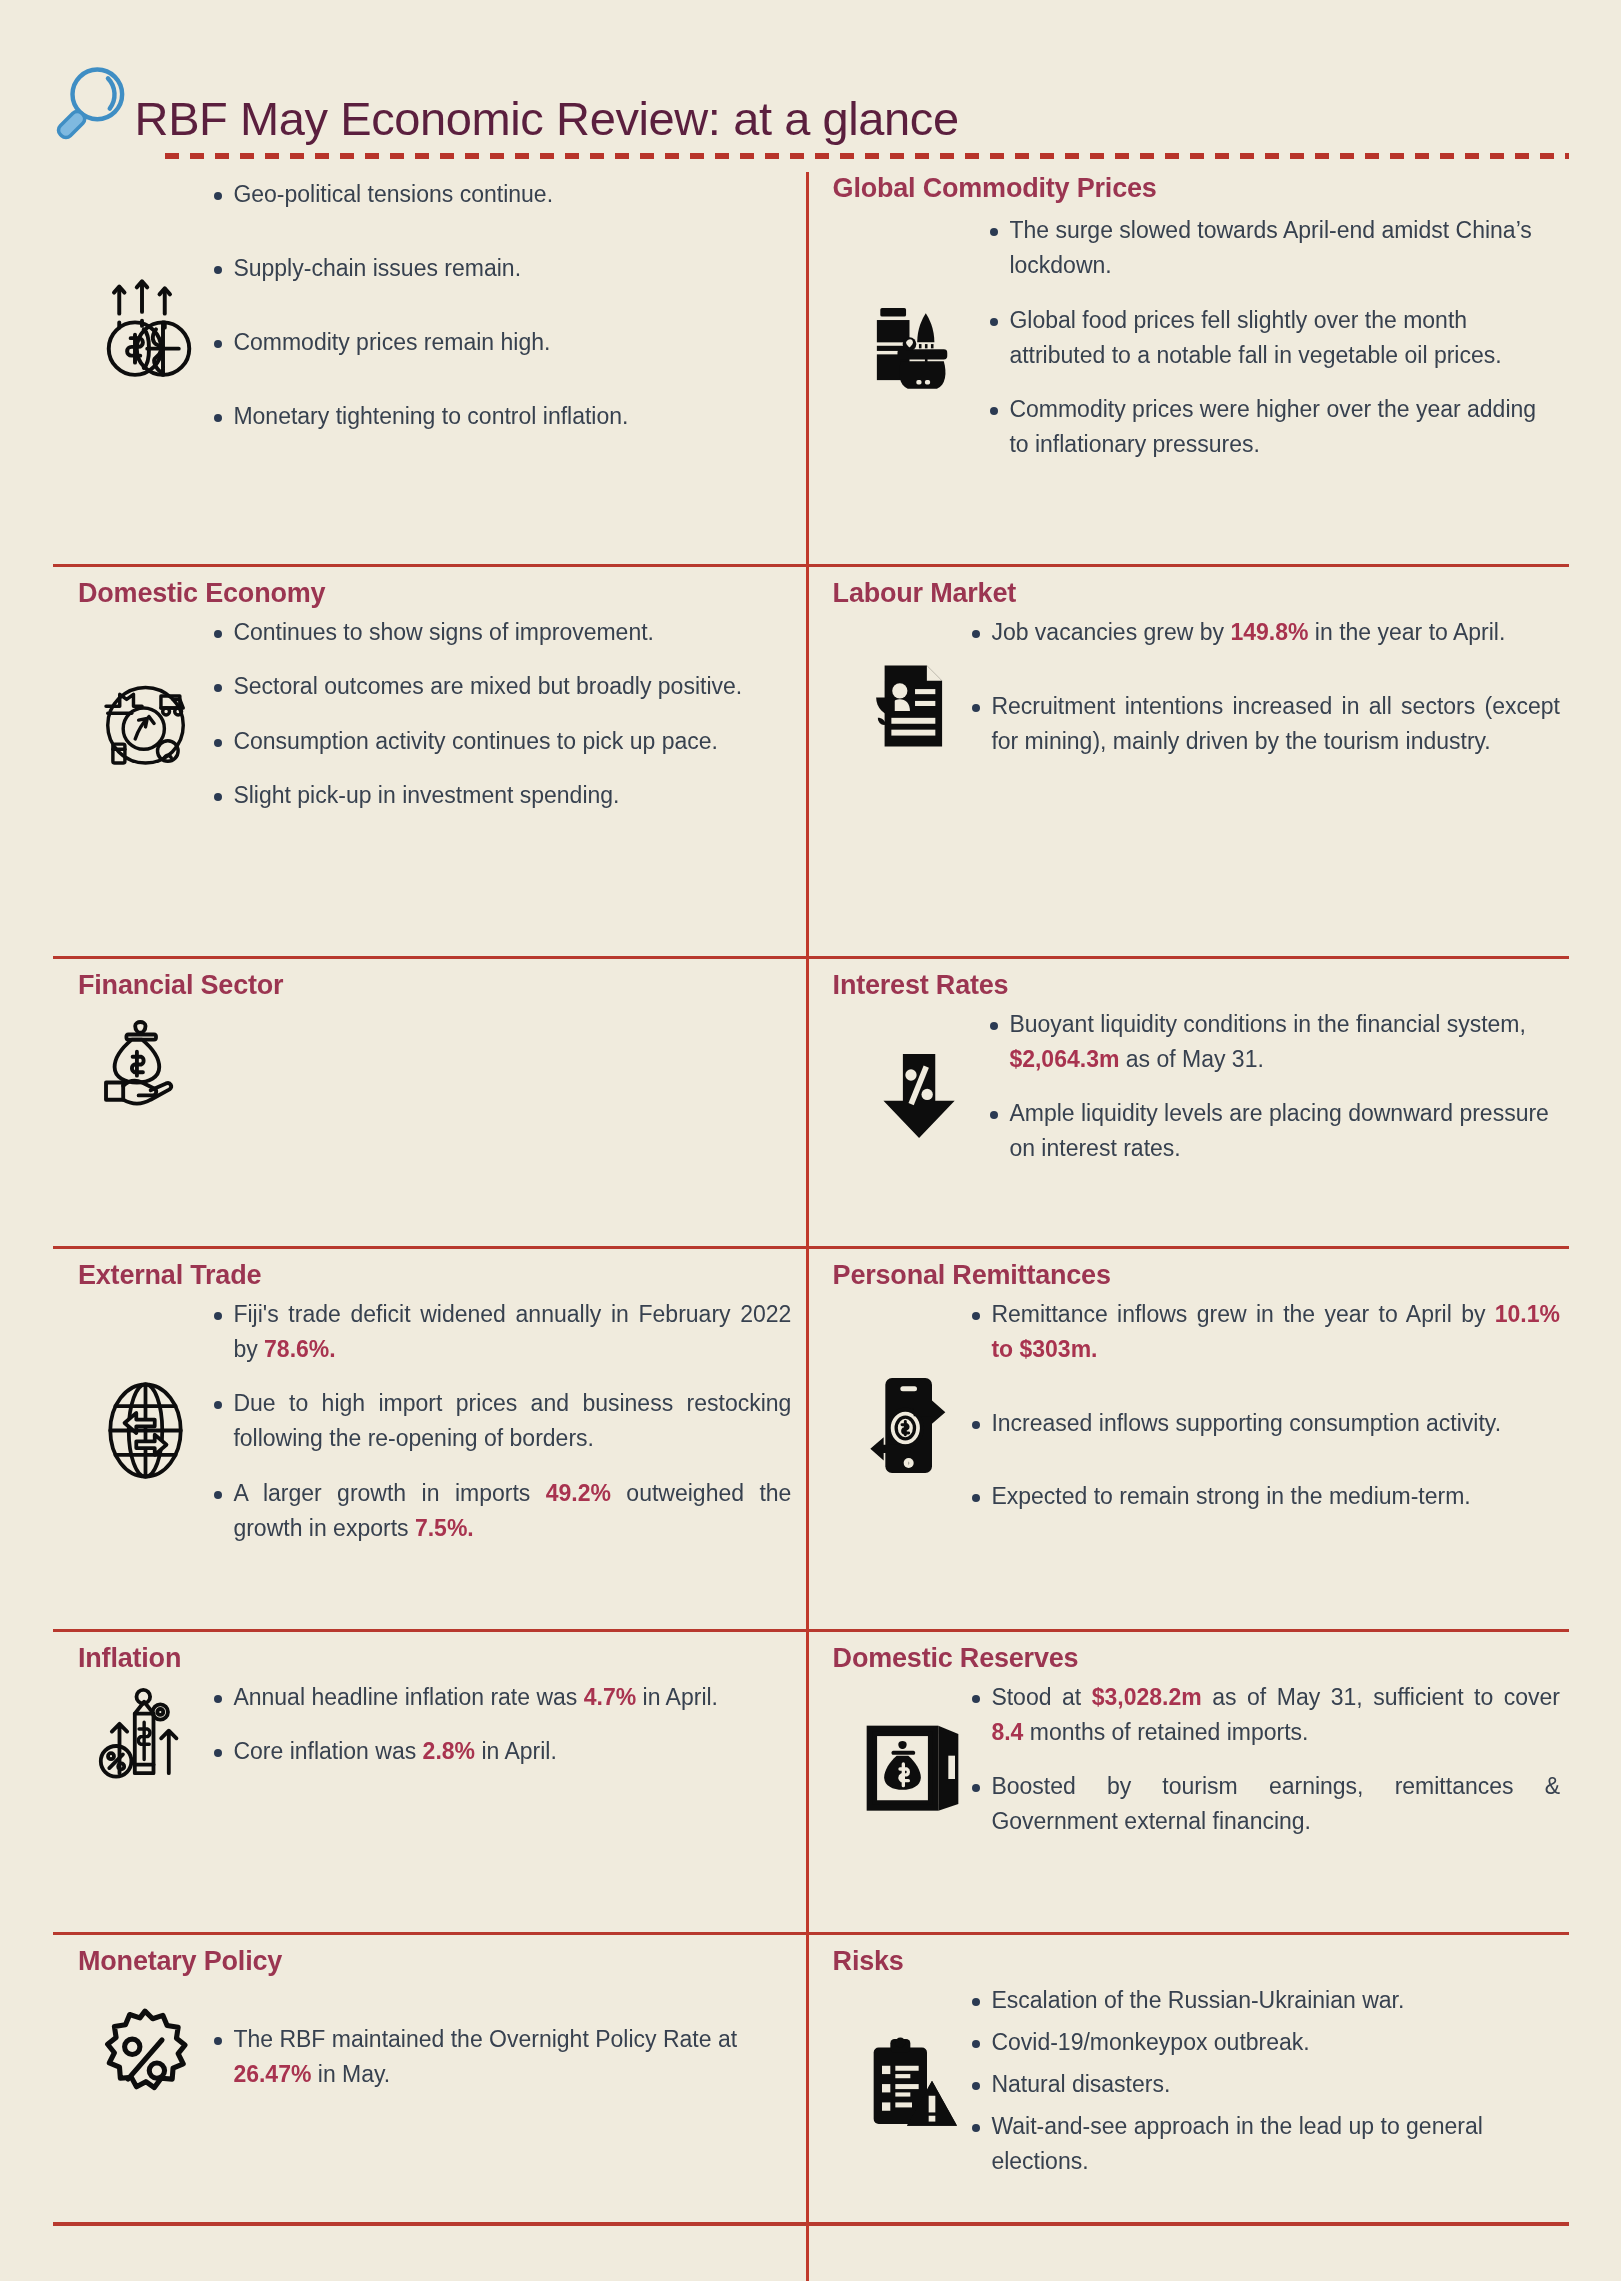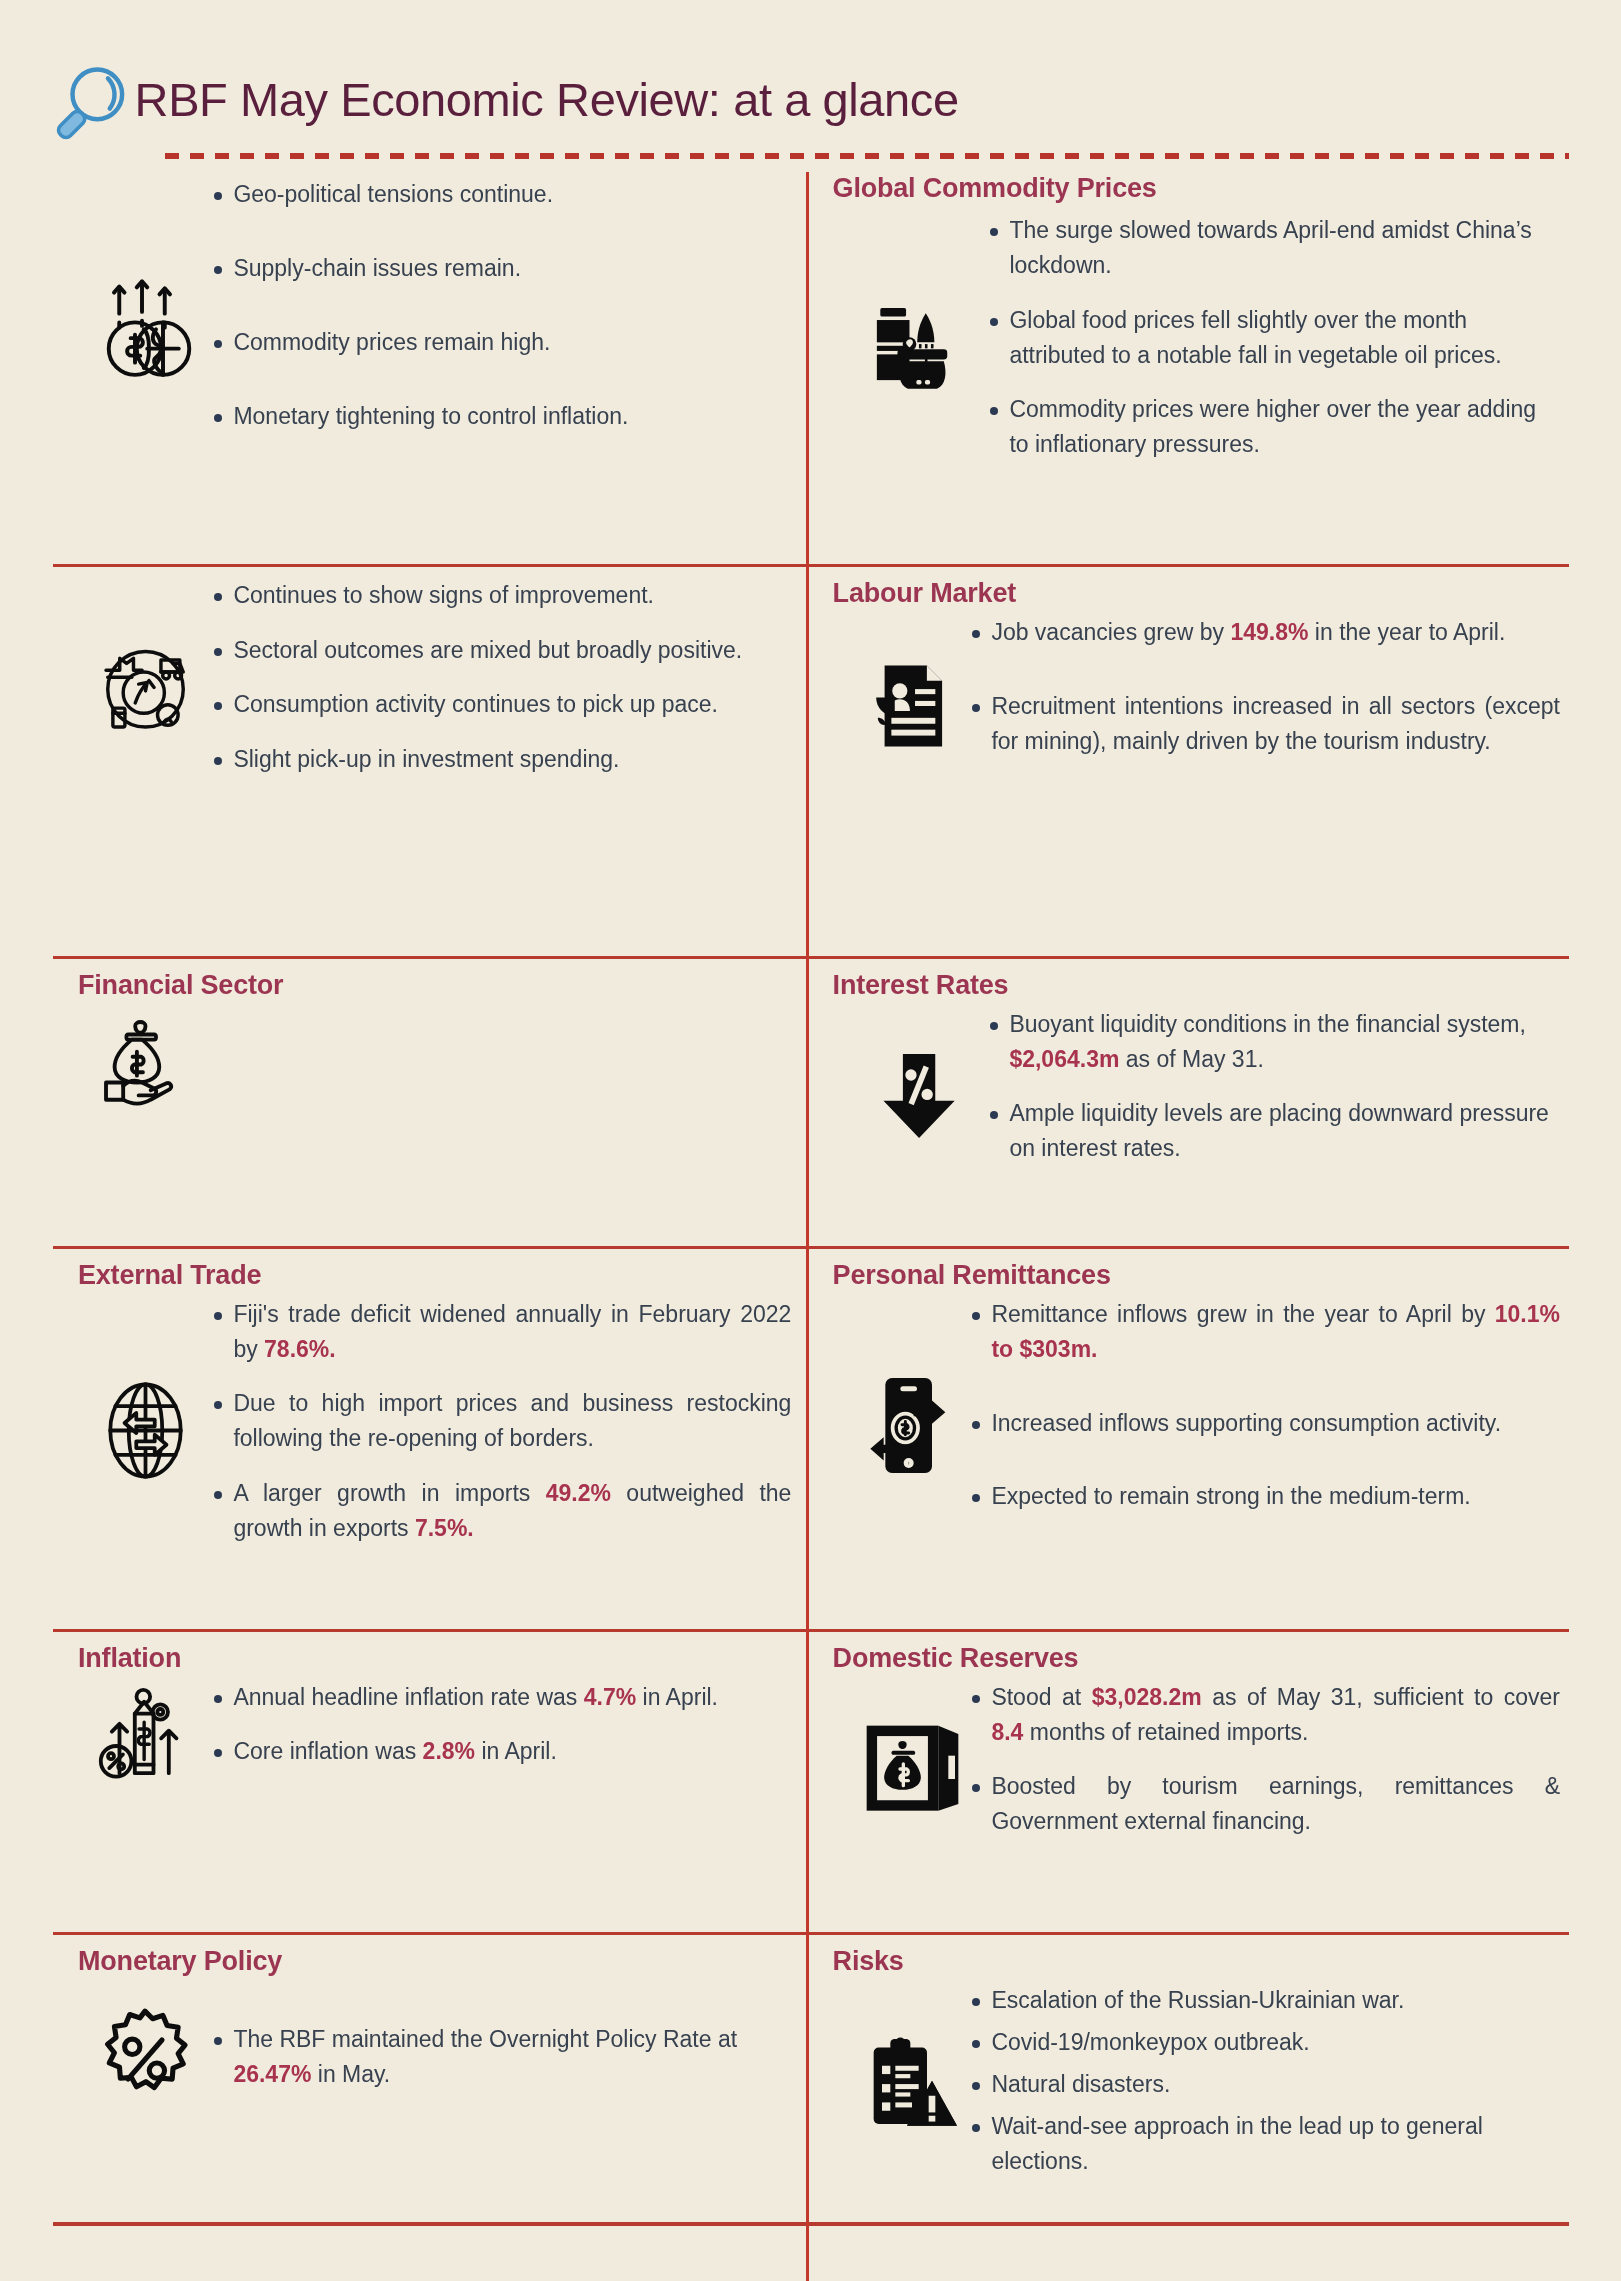--- a/index.html
+++ b/index.html
@@ -42,21 +42,21 @@
     margin-bottom: -5.3px;
   }
 
   .page-title {
     font-size: 47px;
     line-height: 1;
     font-weight: 400;
     color: #5b1f3e;
     letter-spacing: -0.4px;
     white-space: nowrap;
-    margin-bottom: 20px;
+    margin-bottom: 1px;
   }
 
   .dotted-rule {
     position: absolute;
     left: 165px;
     right: 53px;
     bottom: 0;
     height: 6.2px;
     background-image: repeating-linear-gradient(
         to right,
@@ -273,20 +273,21 @@
             <li>The surge slowed towards April-end amidst China’s lockdown.</li>
             <li>Global food prices fell slightly over the month attributed to a notable fall in vegetable oil prices.</li>
             <li>Commodity prices were higher over the year adding to inflationary pressures.</li>
           </ul>
       </div>
     </div>
   </div>
 
   <div class="row row-2">
     <div class="cell left">
+      <div class="section-title">Domestic Economy</div>
       <div class="cell-body">
         <span class="icon-slot">
           <svg viewBox="0 0 120 120" width="103" height="103" fill="none" stroke="#0d0d0d" stroke-width="4" stroke-linecap="round" stroke-linejoin="round">
             <circle cx="60" cy="62" r="44"></circle>
             <circle cx="58" cy="66" r="24"></circle>
             <path d="M48 78c4-12 10-20 16-26M52 56l10-2-2 10M64 52l6 8"></path>
             <path d="M14 40h16v-14l8 6 8-6v14h10"></path>
             <path d="M16 48h28"></path>
             <rect x="78" y="28" width="22" height="14"></rect>
             <path d="M78 42h26l-4-10h-8"></path>

